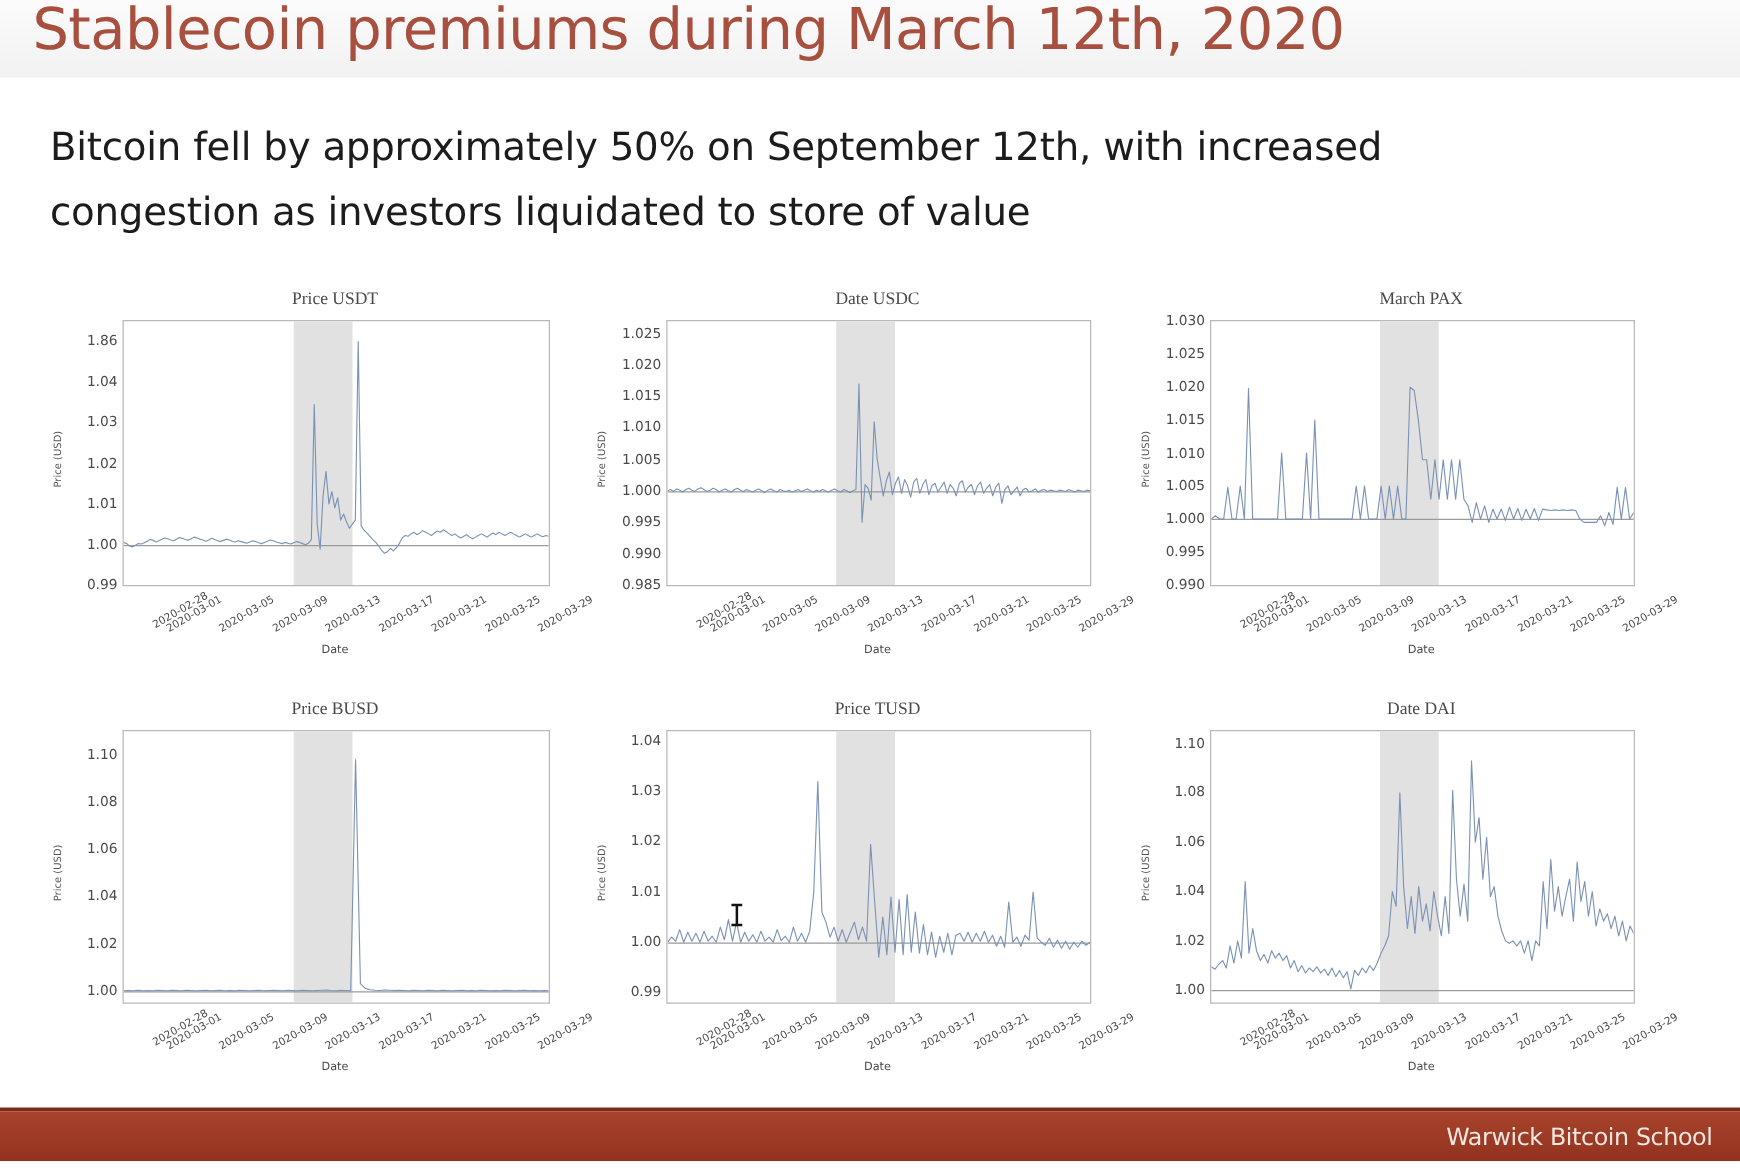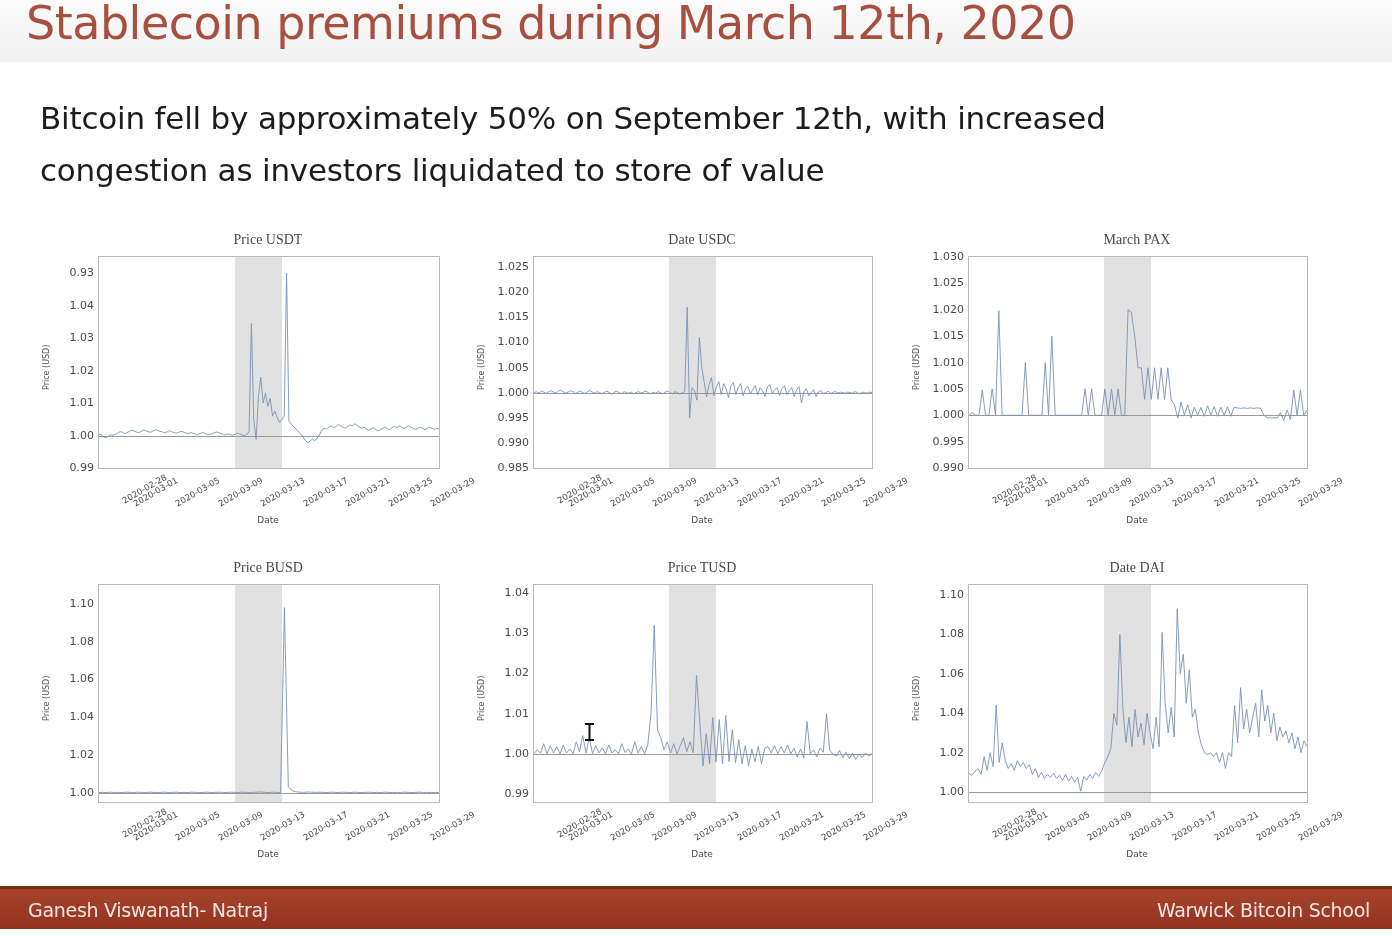--- a/index.html
+++ b/index.html
@@ -117,21 +117,21 @@
     <div class="chart-cell" style="left: 30px; top: 0px; width: 418px; height: 325px;">
       <div class="chart-title" style="top: 0px; left: 68px; width: 340px;">Price USDT</div>
       <div class="ylabel" style="left: 12px; top: 157.5px;">Price (USD)</div>
       <div class="plot-frame" style="left: 68px; top: 24px; width: 340px; height: 211px;">
         <div class="shade" style="left: 136px; width: 46.75px; background: rgb(220, 220, 220);"></div>
         <div class="baseline" style="top: 178.538px;"></div>
         <svg class="series-svg" width="340" height="211">
           <path d="M0.00,176.92 L2.34,177.89 L4.69,179.84 L7.03,180.49 L9.38,179.19 L11.72,177.89 L14.07,178.21 L16.41,177.24 L18.76,175.94 L21.10,174.64 L23.45,175.29 L25.79,176.59 L28.14,175.62 L30.48,174.32 L32.83,173.34 L35.17,173.99 L37.52,174.97 L39.86,175.62 L42.21,174.32 L44.55,173.02 L46.90,173.67 L49.24,174.64 L51.59,175.29 L53.93,173.99 L56.28,172.70 L58.62,173.34 L60.97,174.32 L63.31,174.97 L65.66,175.94 L68.00,174.97 L70.34,173.67 L72.69,174.64 L75.03,175.62 L77.38,176.27 L79.72,175.29 L82.07,174.32 L84.41,174.97 L86.76,175.94 L89.10,176.59 L91.45,175.62 L93.79,176.27 L96.14,176.92 L98.48,177.56 L100.83,176.59 L103.17,175.62 L105.52,176.27 L107.86,177.24 L110.21,177.89 L112.55,176.92 L114.90,175.94 L117.24,174.97 L119.59,175.62 L121.93,176.59 L124.28,177.24 L126.62,177.89 L128.97,176.92 L131.31,177.56 L133.66,178.21 L136.00,177.24 L138.34,176.27 L140.69,176.92 L143.03,177.89 L145.38,178.86 L147.72,177.56 L150.07,174.64 L152.41,66.55 L154.76,162.31 L157.10,182.43 L159.45,139.58 L161.79,120.11 L164.14,146.08 L166.48,136.34 L168.83,149.32 L171.17,141.21 L173.52,159.06 L175.86,154.19 L178.21,160.68 L180.55,165.55 L182.90,162.31 L185.24,159.06 L187.59,16.23 L189.93,163.93 L192.28,167.18 L194.62,169.45 L196.97,172.05 L199.31,174.64 L201.66,176.92 L204.00,179.84 L206.34,183.41 L208.69,185.68 L211.03,184.38 L213.38,181.78 L215.72,183.73 L218.07,181.14 L220.41,177.89 L222.76,173.34 L225.10,171.40 L227.45,172.05 L229.79,170.10 L232.14,168.80 L234.48,170.75 L236.83,169.45 L239.17,167.50 L241.52,168.80 L243.86,170.10 L246.21,171.40 L248.55,169.45 L250.90,167.83 L253.24,168.80 L255.59,166.85 L257.93,168.15 L260.28,170.10 L262.62,171.40 L264.97,170.10 L267.31,172.05 L269.66,173.34 L272.00,172.05 L274.34,170.75 L276.69,172.70 L279.03,173.99 L281.38,172.70 L283.72,171.40 L286.07,170.10 L288.41,171.40 L290.76,172.70 L293.10,170.75 L295.45,169.45 L297.79,170.75 L300.14,168.80 L302.48,170.10 L304.83,171.40 L307.17,170.10 L309.52,168.80 L311.86,170.10 L314.21,171.40 L316.55,172.70 L318.90,171.40 L321.24,170.10 L323.59,171.40 L325.93,172.70 L328.28,171.40 L330.62,170.10 L332.97,171.40 L335.31,172.37 L337.66,171.40 L340.00,172.05" fill="none" stroke="#7b92b5" stroke-width="0.9" stroke-linejoin="round"></path>
         </svg>
       </div>
-      <div class="ytick" style="left: 22px; width: 42px; top: 34.2308px;">0.93</div>
+      <div class="ytick" style="left: 22px; width: 42px; top: 34.2308px;">1.86</div>
       <div class="ytick" style="left: 22px; width: 42px; top: 66.6923px;">1.04</div>
       <div class="ytick" style="left: 22px; width: 42px; top: 99.1538px;">1.03</div>
       <div class="ytick" style="left: 22px; width: 42px; top: 131.615px;">1.02</div>
       <div class="ytick" style="left: 22px; width: 42px; top: 164.077px;">1.01</div>
       <div class="ytick" style="left: 22px; width: 42px; top: 196.538px;">1.00</div>
       <div class="ytick" style="left: 22px; width: 42px; top: 229px;">0.99</div>
       <div class="xtick" style="left: 84px; top: 240px;">2020-02-28</div>
       <div class="xtick" style="left: 94.625px; top: 243px;">2020-03-01</div>
       <div class="xtick" style="left: 137.125px; top: 243px;">2020-03-05</div>
       <div class="xtick" style="left: 179.625px; top: 243px;">2020-03-09</div>
@@ -288,16 +288,15 @@
 <div class="ibeam" id="ibeam" style="left: 585px; top: 722px;">
   <svg width="9" height="20" viewBox="0 0 9 20">
     <rect x="3.5" y="2" width="2" height="16" fill="#111"></rect>
     <rect x="0" y="1" width="9" height="2" fill="#111"></rect>
     <rect x="0" y="17" width="9" height="2" fill="#111"></rect>
   </svg>
 </div>
 
 <div class="footer-rule"></div>
 <div class="footer-bar">
-  <div class="footer-left">Ganesh Viswanath- Natraj</div>
   <div class="footer-right">Warwick Bitcoin School</div>
 </div>
 <div class="footer-shadow"></div>
 
 </body></html>

